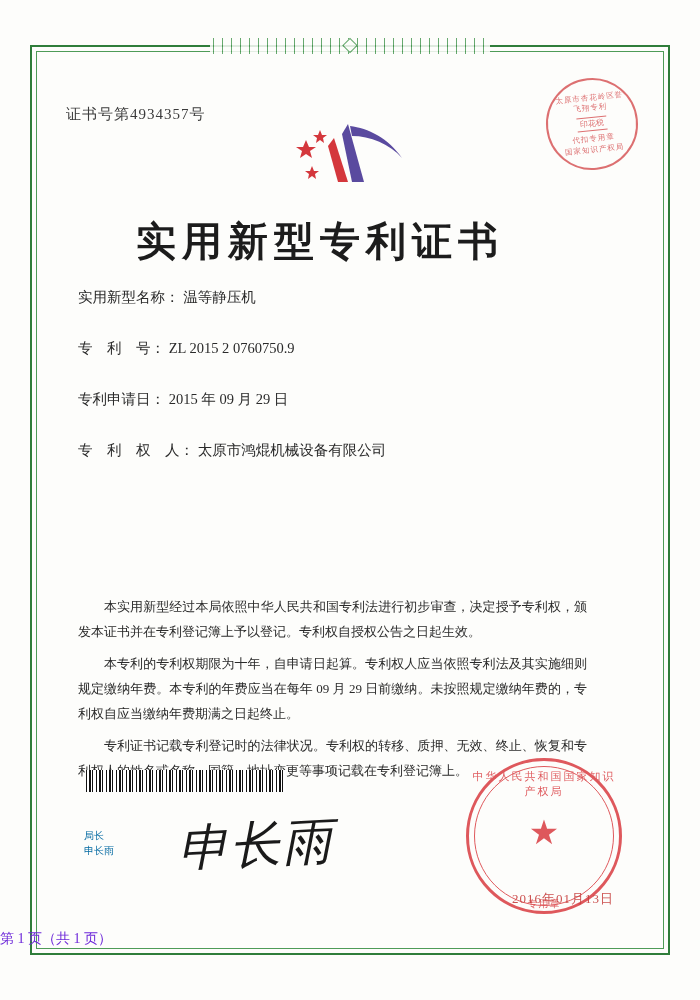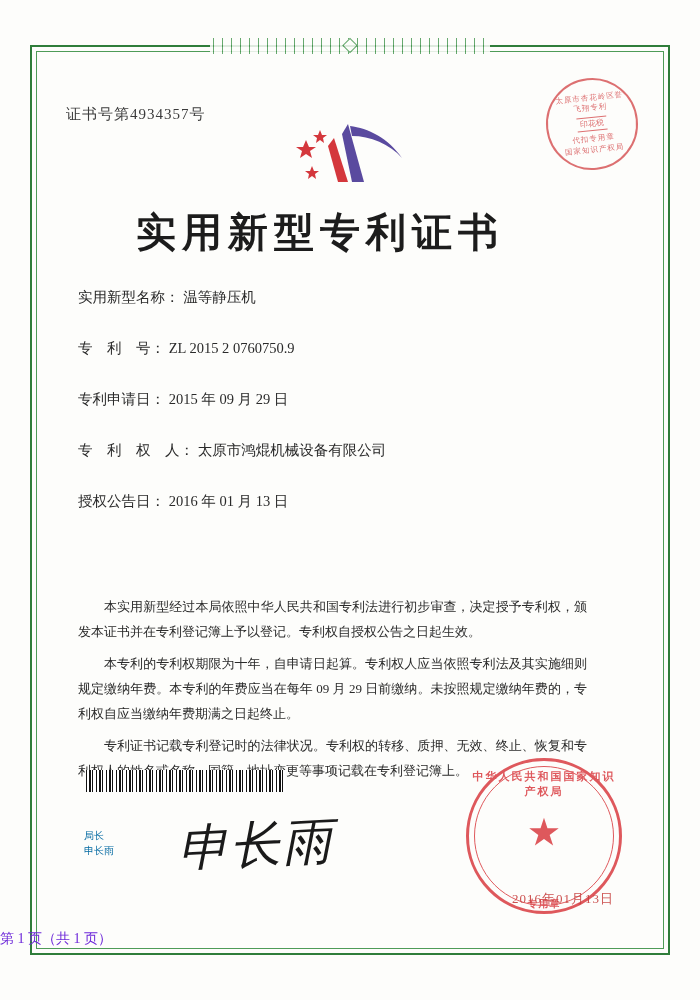--- a/index.html
+++ b/index.html
@@ -114,21 +114,21 @@
     left: 290px;
     top: 118px;
     width: 120px;
     height: 76px;
   }
 
   
   .doc-title {
     position: absolute;
     left: 0;
-    top: 205px;
+    top: 214px;
     width: 640px;
     text-align: center;
     font-size: 40px;
     font-weight: bold;
     letter-spacing: 6px;
     color: #1c1c1c;
     font-family: "DejaVu Serif", serif;
   }
 
   
@@ -209,21 +209,20 @@
   .seal {
     position: absolute;
     right: 78px;
     bottom: 86px;
     width: 150px;
     height: 150px;
     border-radius: 50%;
     border: 3px solid #d8353a;
     opacity: .82;
     color: #d8353a;
-    font-weight: bold;
   }
   .seal .ring {
     position: absolute;
     left: 5px;
     top: 5px;
     right: 5px;
     bottom: 5px;
     border: 1px solid #d8353a;
     border-radius: 50%;
   }
@@ -318,24 +317,20 @@
       <span class="field-value">ZL 2015 2 0760750.9</span>
     </div>
     <div class="field-row">
       <span class="field-label">专利申请日：</span>
       <span class="field-value">2015 年 09 月 29 日</span>
     </div>
     <div class="field-row">
       <span class="field-label">专　利　权　人：</span>
       <span class="field-value">太原市鸿焜机械设备有限公司</span>
     </div>
-    <div class="field-row">
-      <span class="field-label">授权公告日：</span>
-      <span class="field-value">2016 年 01 月 13 日</span>
-    </div>
   </div>
 
   <div class="body-text">
     <p>本实用新型经过本局依照中华人民共和国专利法进行初步审查，决定授予专利权，颁发本证书并在专利登记簿上予以登记。专利权自授权公告之日起生效。</p>
     <p>本专利的专利权期限为十年，自申请日起算。专利权人应当依照专利法及其实施细则规定缴纳年费。本专利的年费应当在每年 09 月 29 日前缴纳。未按照规定缴纳年费的，专利权自应当缴纳年费期满之日起终止。</p>
     <p>专利证书记载专利登记时的法律状况。专利权的转移、质押、无效、终止、恢复和专利权人的姓名或名称、国籍、地址变更等事项记载在专利登记簿上。</p>
   </div>
 
   <div class="barcode"></div>
 

